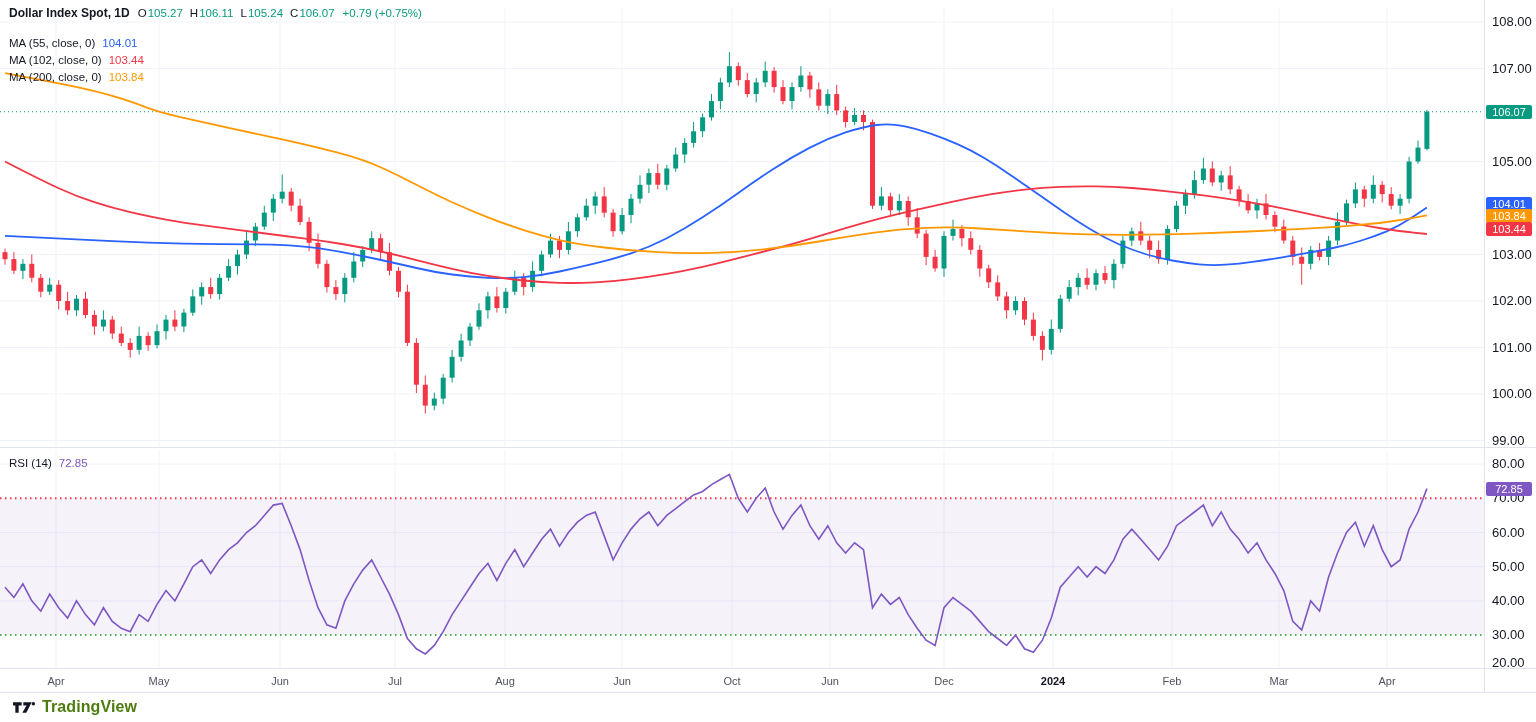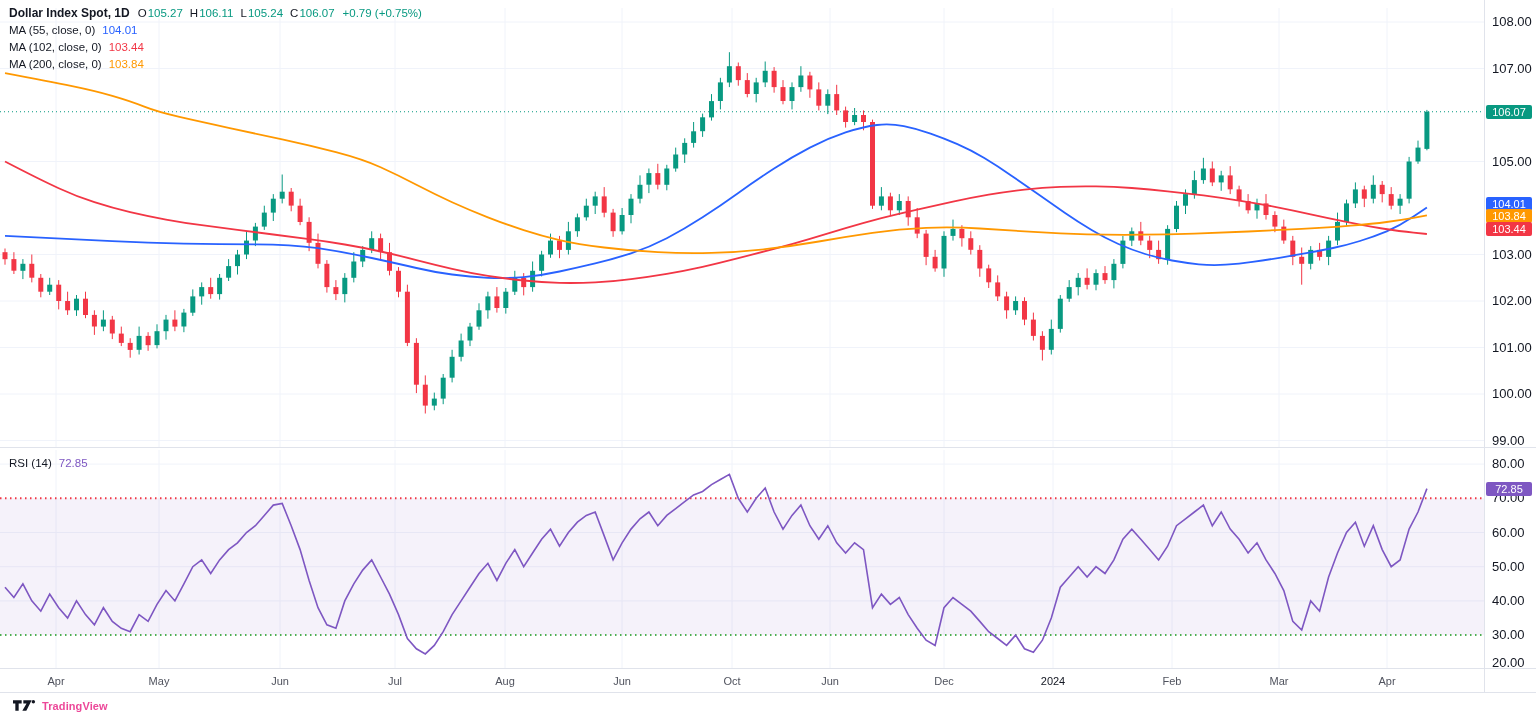--- a/index.html
+++ b/index.html
@@ -2,33 +2,33 @@
 <html><head>
 <meta charset="utf-8">
 <style>
   html,body{margin:0;padding:0;background:#fff;}
   body{width:1536px;height:722px;overflow:hidden;font-family:"Liberation Sans",sans-serif;-webkit-font-smoothing:antialiased;}
   .wrap{position:relative;width:1536px;height:722px;background:#fff;}
   #chart{position:absolute;left:0;top:0;}
   .legend{position:absolute;left:9px;top:6px;z-index:5;}
   .legend.rsi{top:456px;}
   .lrow{display:flex;align-items:center;height:14px;margin-bottom:3px;font-size:11.5px;color:#131722;white-space:nowrap;}
-  .lrow.first{margin-bottom:3px;}
+  .lrow.first{margin-bottom:16px;}
   .sym-title{font-weight:600;font-size:12px;color:#131722;margin-right:8px;}
   .val{font-weight:500;margin-left:7px;}
   #ohlc .lab{margin-left:7px;color:#131722;}
   #ohlc .v{margin-left:1px;font-weight:500;}
   #ohlc .chg{margin-left:8px;font-weight:500;}
   .tick{position:absolute;left:1492px;height:14px;line-height:14px;font-size:13px;color:#131722;z-index:3;}
   .tick.rsi-t{color:#131722;}
   .badge{position:absolute;left:1486px;width:46px;height:14px;line-height:14px;border-radius:2px;text-align:center;font-size:11px;font-weight:500;color:#fff;z-index:4;}
   .tlabel{position:absolute;top:674px;height:14px;line-height:14px;transform:translateX(-50%);font-size:11px;color:#50535e;z-index:3;text-align:right;}
-  .tlabel.bold{font-weight:400;color:#131722;}
+  .tlabel.bold{font-weight:700;color:#131722;}
   .logo{position:absolute;left:13px;top:698px;display:flex;align-items:center;gap:5px;z-index:5;cursor:pointer;}
-  .logo-text{font-size:11px;font-weight:600;color:#ec4899;letter-spacing:.1px;}
+  .logo-text{font-size:16px;font-weight:600;color:#4d7c0f;letter-spacing:.1px;}
 </style>
 </head>
 <body>
 
 <div class="wrap">
   <svg id="chart" width="1536" height="722" viewBox="0 0 1536 722">
       <g>
         <line x1="56" y1="8" x2="56" y2="447" stroke="#f0f3fa" stroke-width="1"></line>
         <line x1="56" y1="450" x2="56" y2="668" stroke="#f0f3fa" stroke-width="1"></line>
         <line x1="159" y1="8" x2="159" y2="447" stroke="#f0f3fa" stroke-width="1"></line>

